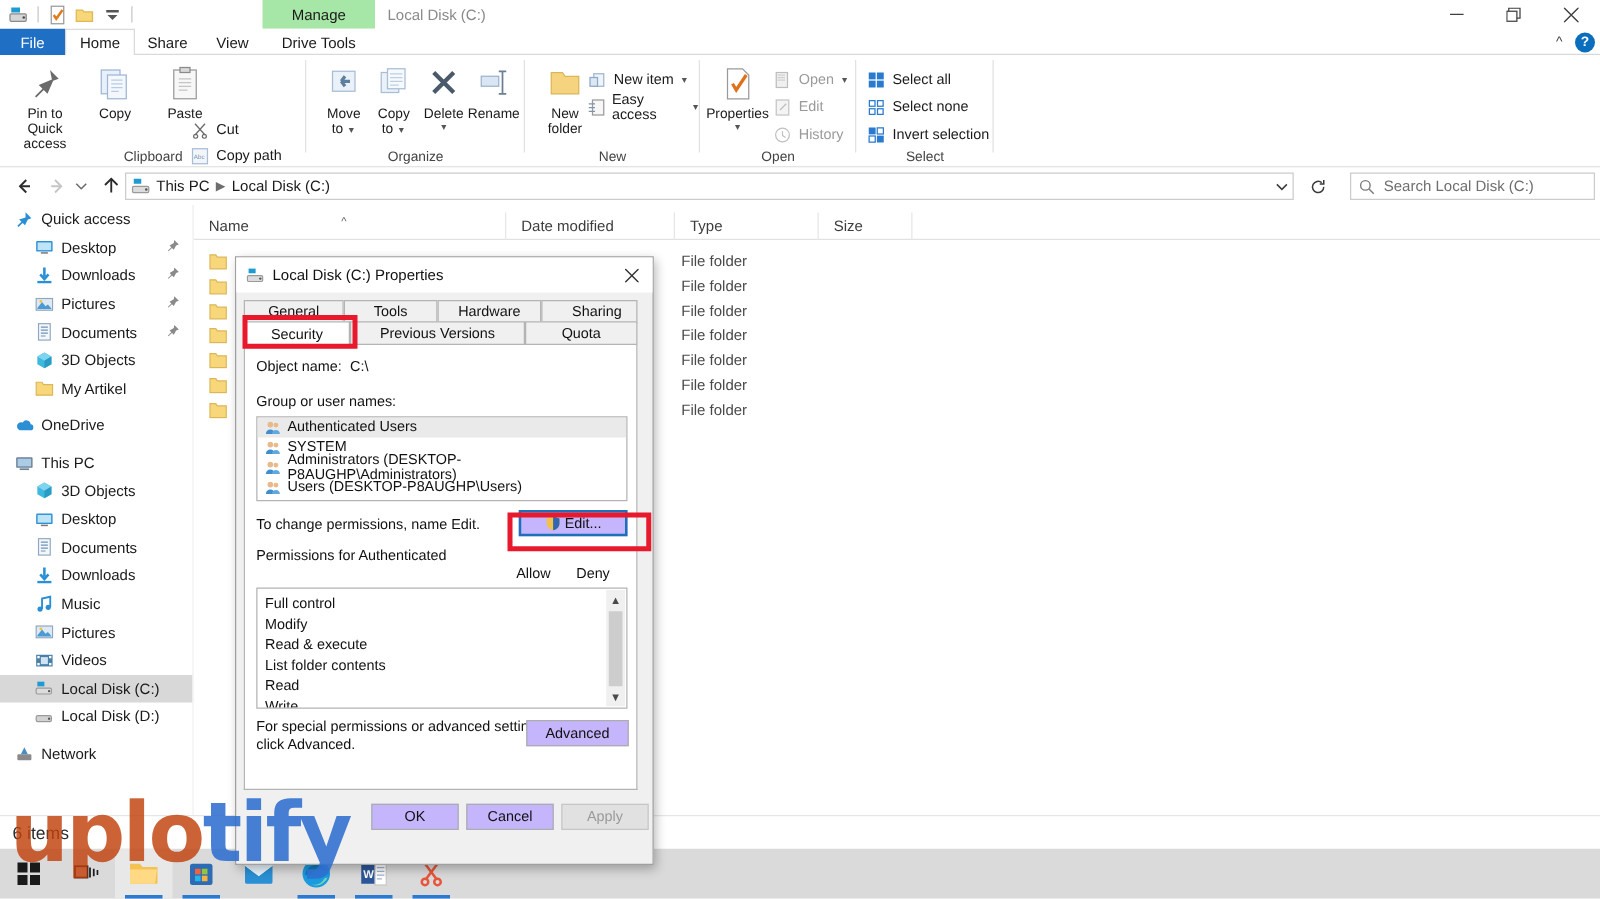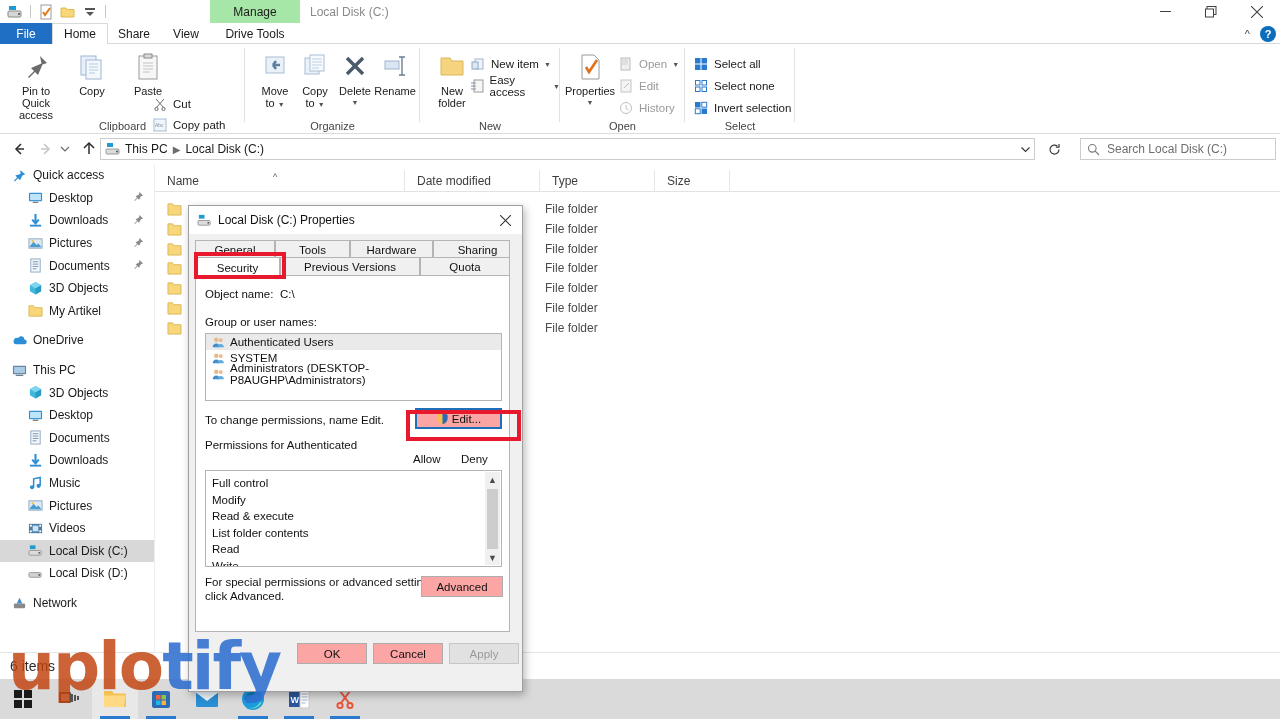--- a/index.html
+++ b/index.html
@@ -120,21 +120,21 @@
 
   .panel{ position:absolute; left:8px; top:278px; width:319px; height:345px; background:#fff;
      border:1px solid #b4b4b4; border-top:none; }
 
   .lbl{ position:absolute; font-size:11.5px; color:#111; }
   .listbox{ position:absolute; background:#fff; border:1px solid #b4b4b4; overflow:hidden; }
   .litem{ height:16px; display:flex; align-items:center; font-size:11.5px; color:#111; padding-left:6px; }
   .litem .uic{ margin-right:5px; display:flex; }
   .litem.sel{ background:#eaeaea; }
 
-  .btn{ position:absolute; background:#fca5a5; border:1px solid #adadad; font-size:11.5px; color:#111;
+  .btn{ position:absolute; background:#c4b5fd; border:1px solid #adadad; font-size:11.5px; color:#111;
      display:flex; align-items:center; justify-content:center; gap:3px; }
   .btn.focus{ border:2px solid #1c6fb8; }
   .btn.disabled{ color:#9a9a9a; background:#e1e1e1; border-color:#c6c6c6; }
 
   .redbox{ position:absolute; border:4px solid #e8192c; z-index:50; pointer-events:none; }
 
   .scrollcol{ position:absolute; right:1px; top:1px; width:15px; bottom:1px; background:#f0f0f0; }
   .scrollcol .arw{ height:15px; display:flex; align-items:center; justify-content:center; font-size:9px; color:#4a4a4a; }
   .scrollcol .thumb{ position:absolute; left:2px; width:11px; background:#cdcdcd; }
 </style>
@@ -909,20 +909,31 @@
           <span class="uic">
             <svg width="13" height="13" viewBox="0 0 14 14">
               <circle cx="4.6" cy="4" r="2.4" fill="#e8b98a"></circle>
               <path d="M.8 12c0-2.3 1.7-3.8 3.8-3.8S8.4 9.7 8.4 12z" fill="#3f8fd0"></path>
               <circle cx="9.4" cy="4.4" r="2.1" fill="#e8b98a"></circle>
               <path d="M6 12c0-2 1.5-3.4 3.4-3.4S12.8 10 12.8 12z" fill="#5fa8e0"></path>
             </svg>
           </span>
           <span>Administrators (DESKTOP-P8AUGHP\Administrators)</span>
         </div>
+        <div class="litem">
+          <span class="uic">
+            <svg width="13" height="13" viewBox="0 0 14 14">
+              <circle cx="4.6" cy="4" r="2.4" fill="#e8b98a"></circle>
+              <path d="M.8 12c0-2.3 1.7-3.8 3.8-3.8S8.4 9.7 8.4 12z" fill="#3f8fd0"></path>
+              <circle cx="9.4" cy="4.4" r="2.1" fill="#e8b98a"></circle>
+              <path d="M6 12c0-2 1.5-3.4 3.4-3.4S12.8 10 12.8 12z" fill="#5fa8e0"></path>
+            </svg>
+          </span>
+          <span>Users (DESKTOP-P8AUGHP\Users)</span>
+        </div>
       </div>
 
     <div class="lbl" style="left:9px;top:138px;">To change permissions, name Edit.</div>
     <div class="btn focus" style="left:219px;top:132px;width:87px;height:21px;">
       <span style="display:flex;">
         <svg width="13" height="13" viewBox="0 0 14 14">
             <path d="M7 1 L12.5 3 V7 C12.5 10.2 10 12.4 7 13.2 C4 12.4 1.5 10.2 1.5 7 V3 Z" fill="#f2c14a"></path>
             <path d="M7 1 L12.5 3 V7 C12.5 10.2 10 12.4 7 13.2 Z" fill="#2f66b5"></path>
           </svg>
       </span>

